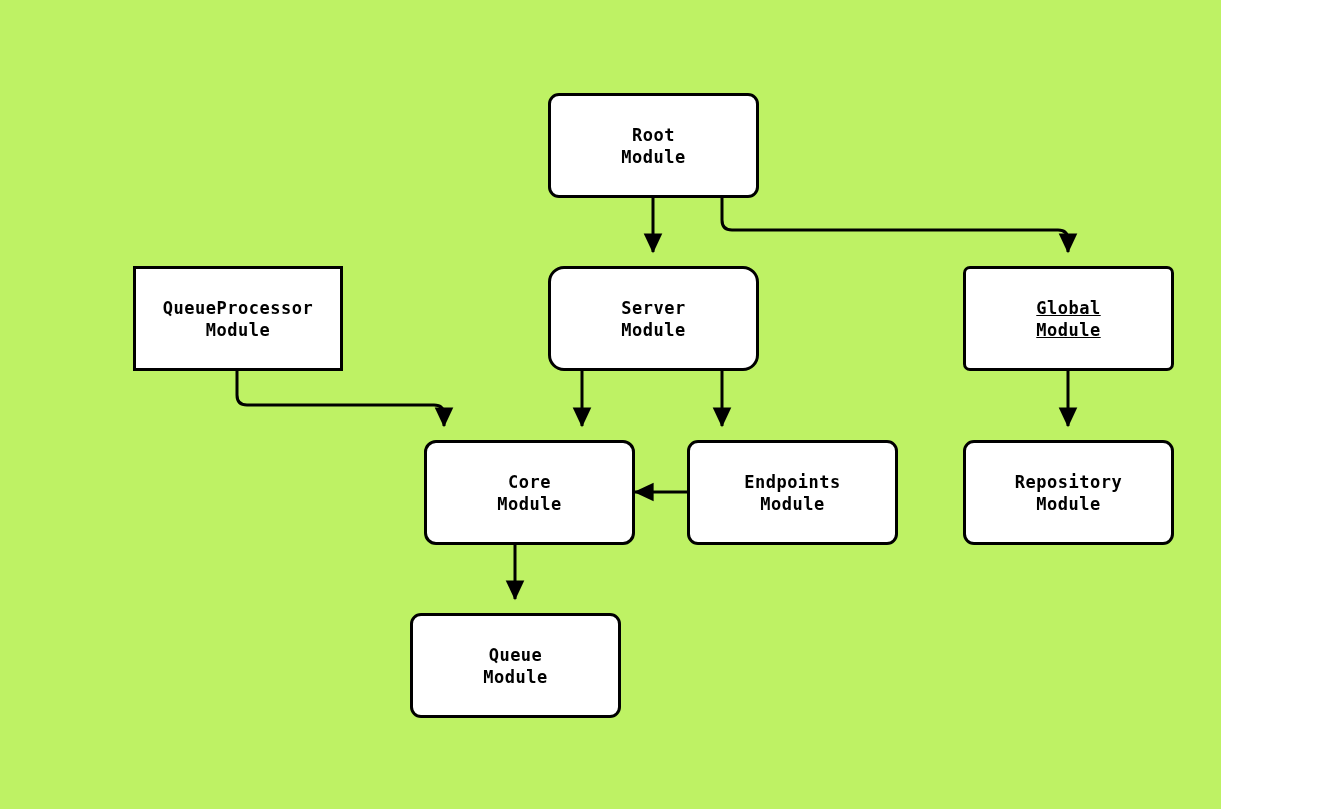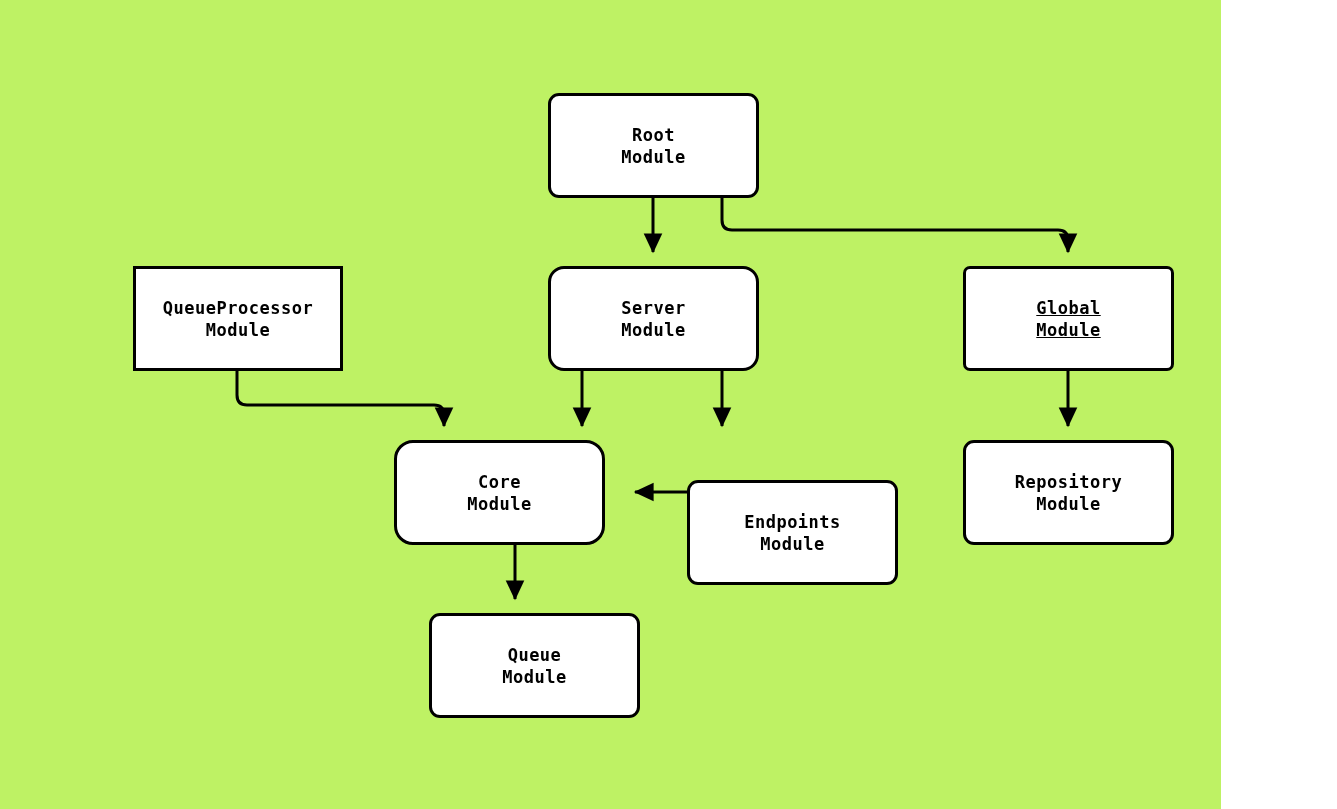--- a/index.html
+++ b/index.html
@@ -84,33 +84,33 @@
   <div class="node" style="left: 548px; top: 266px; width: 211px; height: 105px; border-width: 3px; border-color: rgb(0, 0, 0); border-radius: 16px;">
     <span class="node-line">Server</span>
     <span class="node-line">Module</span>
   </div>
 
   <div class="node" style="left: 963px; top: 266px; width: 211px; height: 105px; border-width: 3px; border-color: rgb(0, 0, 0); border-radius: 7px; text-decoration: underline;">
     <span class="node-line">Global</span>
     <span class="node-line">Module</span>
   </div>
 
-  <div class="node" style="left: 394px; top: 440px; width: 211px; height: 105px; border-width: 3px; border-color: rgb(0, 0, 0); border-radius: 19px;">
+  <div class="node" style="left: 424px; top: 440px; width: 211px; height: 105px; border-width: 3px; border-color: rgb(0, 0, 0); border-radius: 12px;">
     <span class="node-line">Core</span>
     <span class="node-line">Module</span>
   </div>
 
-  <div class="node" style="left: 687px; top: 440px; width: 211px; height: 105px; border-width: 3px; border-color: rgb(0, 0, 0); border-radius: 11px; margin-top: 40px;">
+  <div class="node" style="left: 687px; top: 440px; width: 211px; height: 105px; border-width: 3px; border-color: rgb(0, 0, 0); border-radius: 11px;">
     <span class="node-line">Endpoints</span>
     <span class="node-line">Module</span>
   </div>
 
   <div class="node" style="left: 963px; top: 440px; width: 211px; height: 105px; border-width: 3px; border-color: rgb(0, 0, 0); border-radius: 11px; justify-content: center;">
     <span class="node-line">Repository</span>
     <span class="node-line">Module</span>
   </div>
 
-  <div class="node" style="left: 410px; top: 613px; width: 211px; height: 105px; border-width: 3px; border-color: rgb(0, 0, 0); border-radius: 11px; margin-left: 19px;">
+  <div class="node" style="left: 410px; top: 613px; width: 211px; height: 105px; border-width: 3px; border-color: rgb(0, 0, 0); border-radius: 11px;">
     <span class="node-line">Queue</span>
     <span class="node-line">Module</span>
   </div>
 
 </div>
 
 </body></html>

